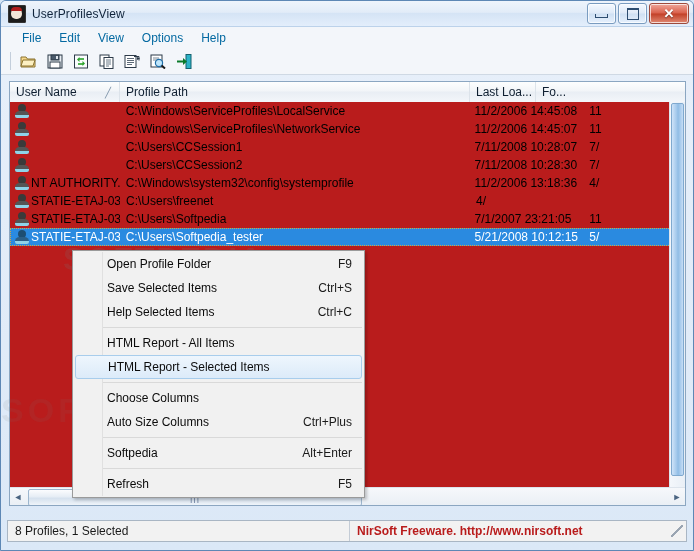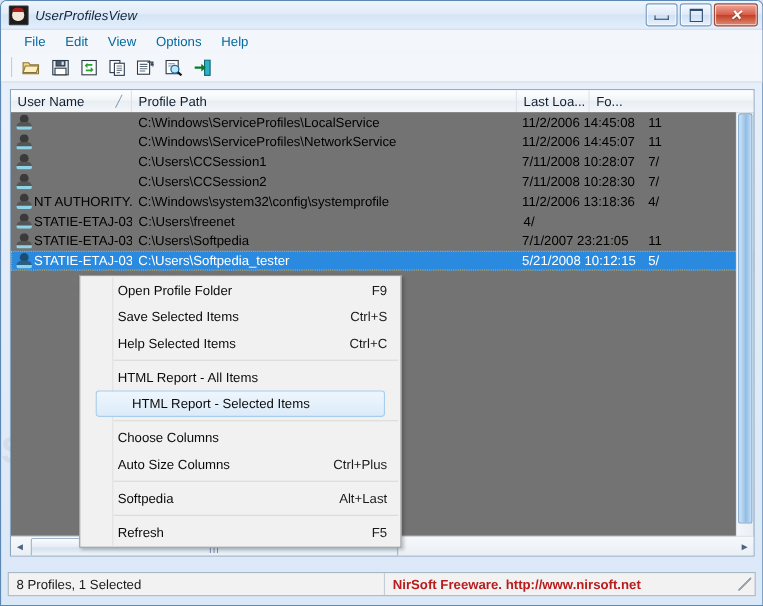--- a/index.html
+++ b/index.html
@@ -15,21 +15,21 @@
     box-sizing:border-box;
     border:1px solid #5d87b5;
     border-radius:6px 6px 0 0;
   }
   
   .titlebar{
     position:relative;height:25px;
     background:linear-gradient(180deg,#eef4fc 0%,#e2ecf8 45%,#d5e4f5 50%,#e3eefb 100%);
     border-radius:5px 5px 0 0;
     border-bottom:1px solid #bcd2ea;
-    display:flex;align-items:center;font-style:italic;
+    display:flex;align-items:center;
   }
   .title-icon{
     width:16px;height:16px;margin-left:7px;margin-right:6px;
     background:#1c1c1c;border:1px solid #333;
     position:relative;flex:0 0 auto;border-radius:1px;
     overflow:hidden;
   }
   .title-icon .face{
     position:absolute;left:2px;top:2px;width:11px;height:11px;
     background:#f2e6d8;border-radius:50% 50% 45% 45%;
@@ -82,21 +82,21 @@
     position:relative;
   }
   .hc{
     display:flex;align-items:center;box-sizing:border-box;
     padding:0 6px;font-size:12px;color:#0f1f31;
     border-right:1px solid #dce3ea;
     white-space:nowrap;overflow:hidden;
     position:relative;
   }
   .hc .sortmark{margin-left:auto;color:#7d93a8;font-size:10px;padding-right:2px;}
-  .lv-body{position:absolute;left:0;right:0;top:20px;bottom:17px;background:#737373;overflow:hidden;}
+  .lv-body{position:absolute;left:0;right:0;top:20px;bottom:17px;background:#b91c1c;overflow:hidden;}
   .row{height:18px;display:flex;align-items:center;font-size:12px;color:#000;white-space:nowrap;}
   .row.sel{background:#2a8ae0;color:#fff;outline:1px dotted #d9a441;outline-offset:-1px;}
   .cell{box-sizing:border-box;padding:0 6px;overflow:hidden;white-space:nowrap;display:flex;align-items:center;}
   .usericon{
     width:14px;height:14px;margin-left:5px;margin-right:2px;flex:0 0 auto;position:relative;
   }
   .usericon .head{
     position:absolute;left:3px;top:0px;width:8px;height:8px;border-radius:50%;
     background:#3a3a3a;
   }
@@ -168,21 +168,21 @@
   }
   .ctx-item{
     position:relative;height:24px;display:flex;align-items:center;
     padding-left:34px;padding-right:12px;font-size:12px;color:#0b0b0b;
     box-sizing:border-box;
   }
   .ctx-item .accel{margin-left:auto;color:#1a1a1a;}
   .ctx-item.hl{
     background:linear-gradient(180deg,#eef6fd,#dcebf9);
     border:1px solid #a8cdec;border-radius:3px;
-    margin:0 14px;padding-left:32px;height:24px;
+    margin:0 2px;padding-left:32px;height:24px;
   }
   .ctx-sep{height:1px;background:#d9d9d9;margin:3px 2px 3px 30px;}
   
   .wm{
     position:absolute;color:rgba(120,120,120,.18);font-weight:bold;
     pointer-events:none;user-select:none;z-index:5;
   }
   .wm1{left:62px;top:240px;font-size:32px;letter-spacing:2px;}
   .wm2{left:74px;top:272px;font-size:12px;letter-spacing:.5px;color:rgba(120,120,120,.22);font-weight:normal;}
   .wm4{left:0px;top:390px;font-size:34px;letter-spacing:4px;color:rgba(120,120,120,.10);}
@@ -489,21 +489,21 @@
     </div>
     <div class="ctx-item">
       <span>Auto Size Columns</span>
       <span class="accel">Ctrl+Plus</span>
     </div>
 
     <div class="ctx-sep"></div>
 
     <div class="ctx-item">
       <span>Softpedia</span>
-      <span class="accel">Alt+Last</span>
+      <span class="accel">Alt+Enter</span>
     </div>
 
     <div class="ctx-sep"></div>
 
     <div class="ctx-item">
       <span>Refresh</span>
       <span class="accel">F5</span>
     </div>
   </div>
 

